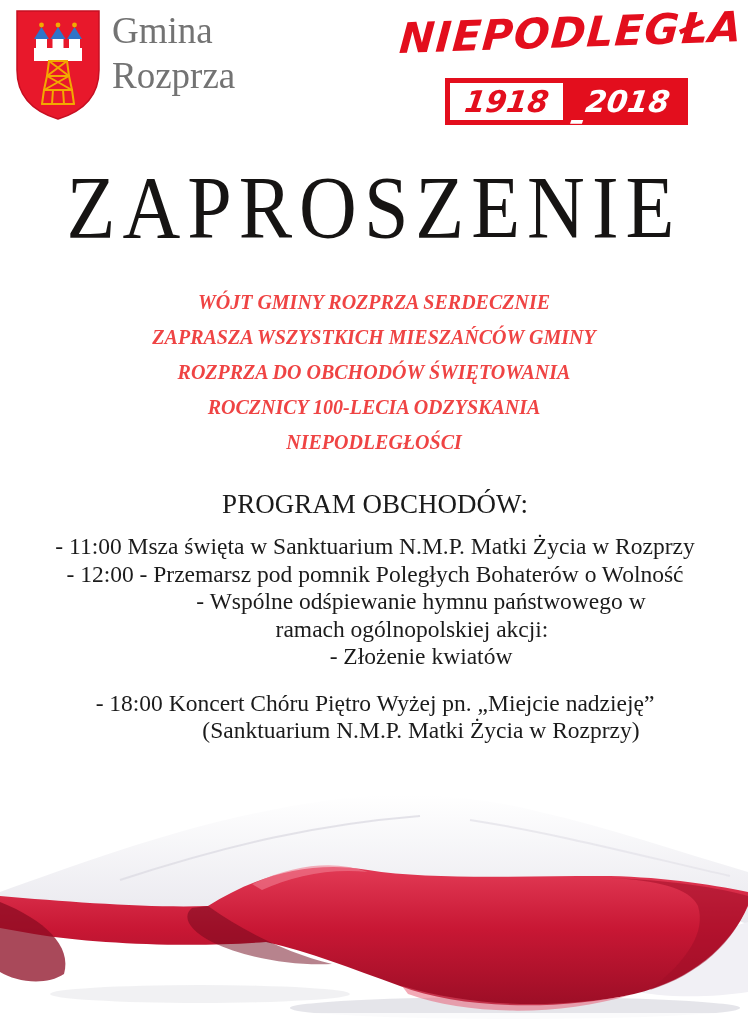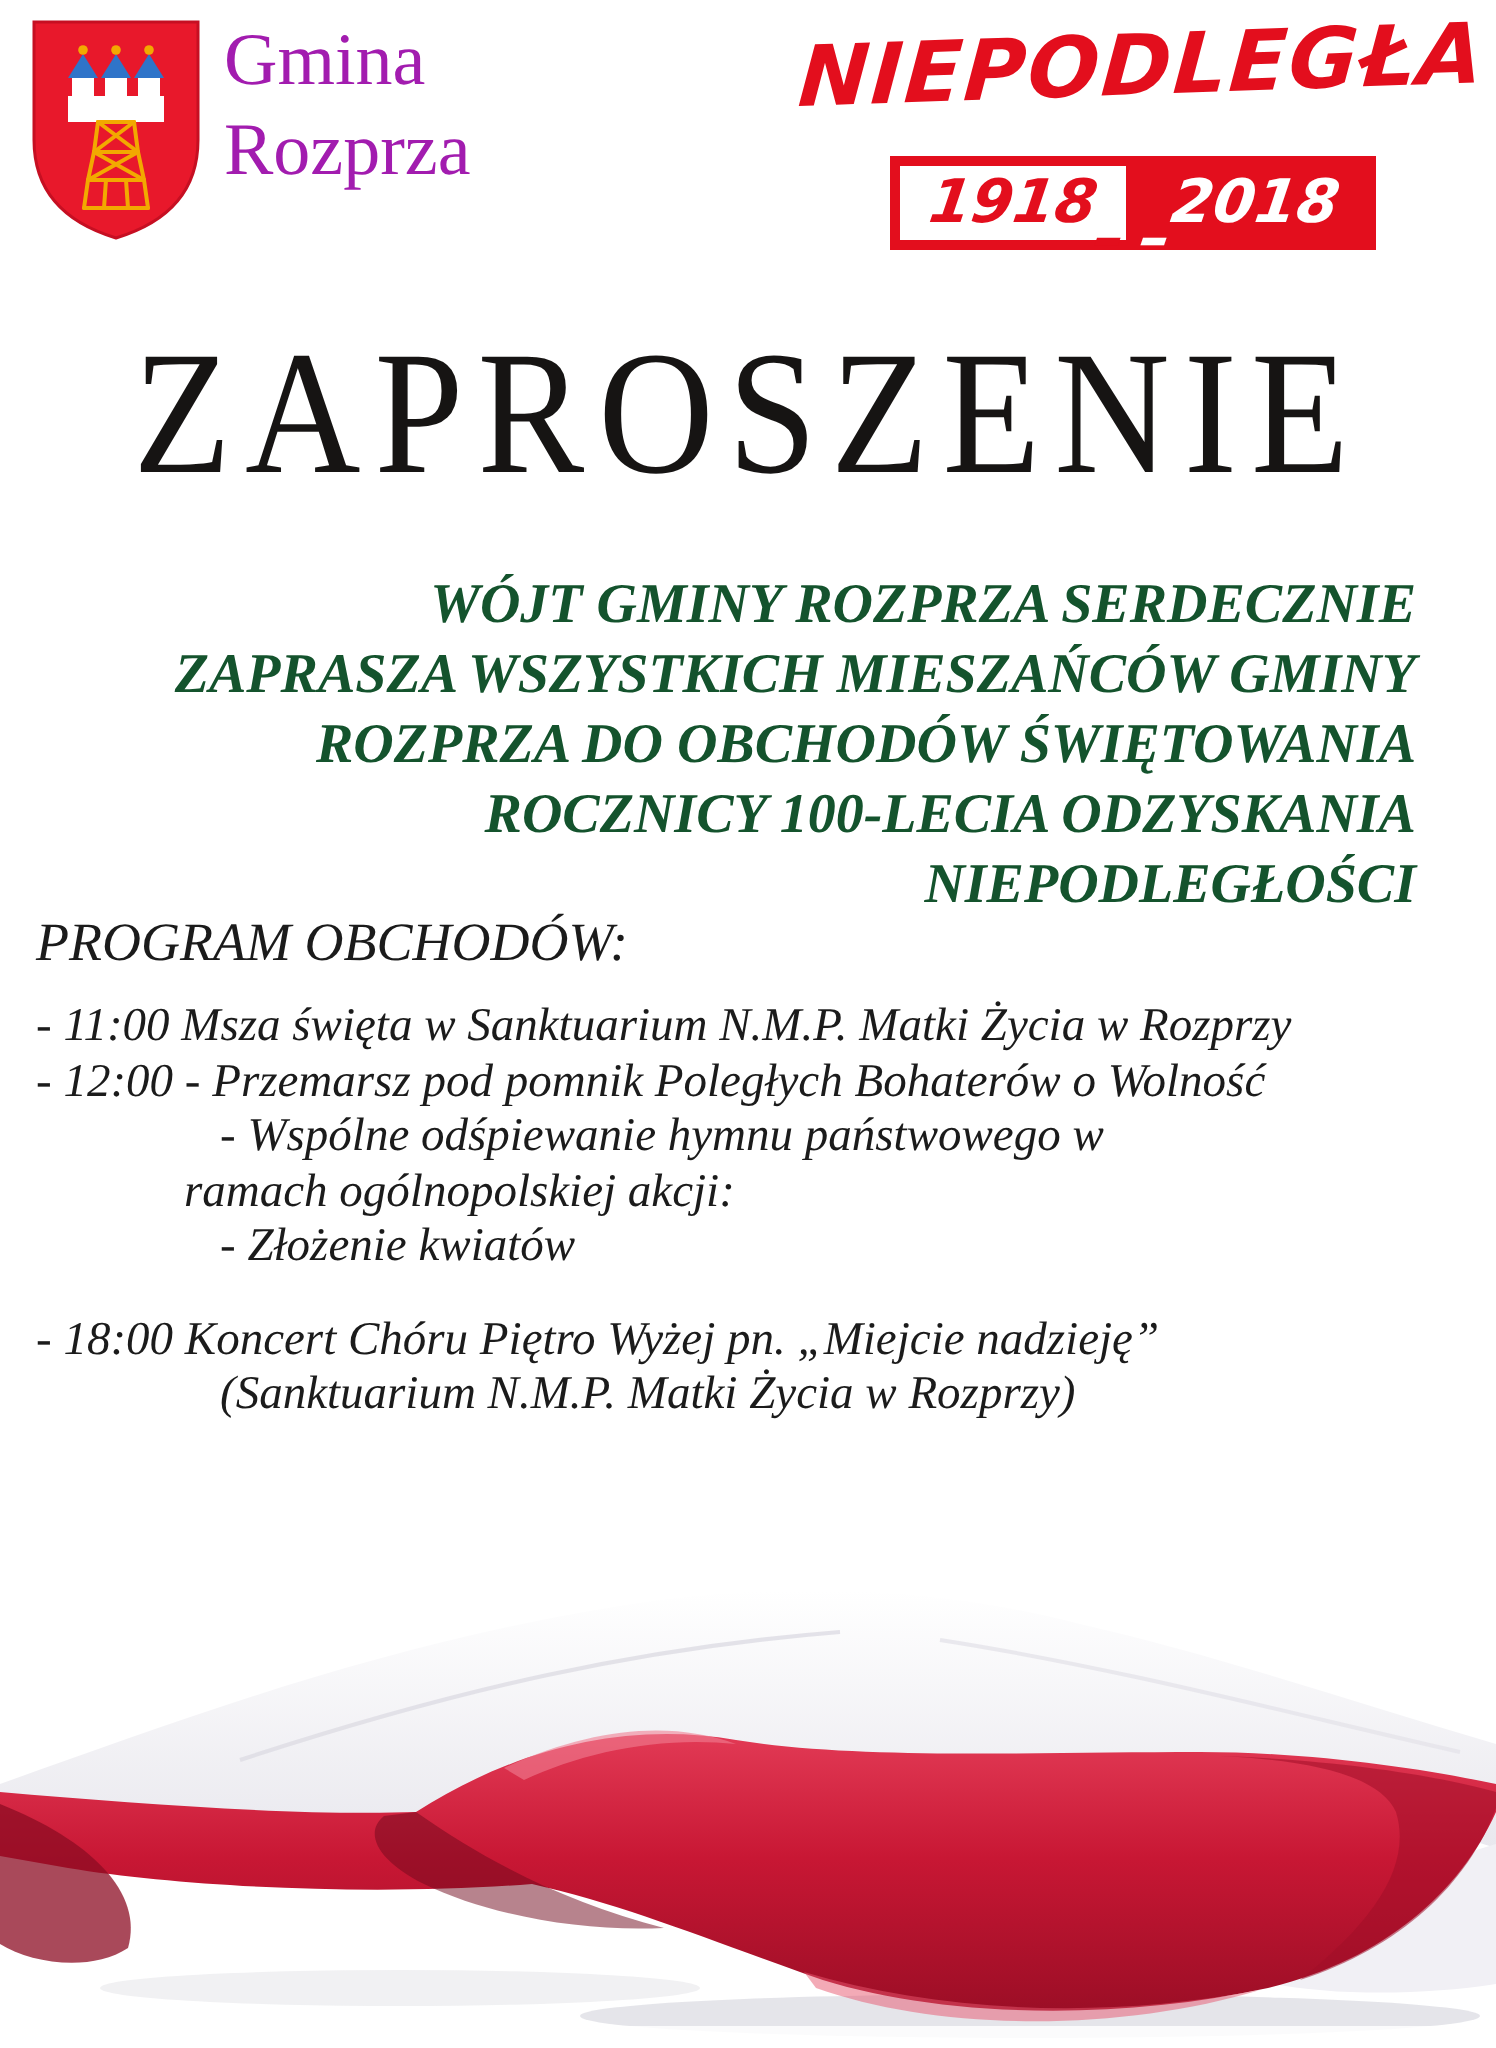--- a/index.html
+++ b/index.html
@@ -5,21 +5,21 @@
   html,body{margin:0;padding:0;background:#ffffff;}
   .page{
     position:relative;width:748px;height:1024px;background:#ffffff;
     overflow:hidden;font-family:"Liberation Serif",serif;
   }
 
   
   .crest{position:absolute;left:13px;top:8px;}
   .gmina-name{
     position:absolute;left:112px;top:8px;
-    font-size:37px;line-height:45px;color:#a21caf;
+    font-size:37px;line-height:45px;color:#737373;
     font-family:"Liberation Serif",serif;
   }
   .niepodlegla{
     position:absolute;left:400px;top:8px;width:320px;text-align:center;
     color:#e30e1d;
   }
   .niepodlegla-word{
     font-family:"DejaVu Sans",sans-serif;font-style:italic;font-weight:bold;
     font-size:42px;letter-spacing:1px;white-space:nowrap;
     transform:skewX(-6deg) rotate(-2deg);display:inline-block;
@@ -43,29 +43,29 @@
   
   .poster-title{
     position:absolute;top:158px;left:0;width:748px;text-align:center;
     font-family:"Liberation Serif",serif;font-size:80px;font-weight:400;
     letter-spacing:7px;color:#161413;transform:scaleY(1.1);transform-origin:top center;
     white-space:nowrap;
   }
 
   
   .invitation{
-    position:absolute;top:285px;left:40px;width:668px;text-align:right;
-    font-weight:bold;font-style:italic;font-size:28px;line-height:35px;
-    color:#14532d;
+    position:absolute;top:285px;left:40px;width:668px;text-align:center;
+    font-weight:bold;font-style:italic;font-size:20px;line-height:35px;
+    color:#ef4444;
   }
 
   
   .program{
-    position:absolute;left:18px;top:456px;width:714px;
-    font-style:italic;color:#1b1b1b;
+    position:absolute;left:18px;top:489px;width:714px;
+    color:#1b1b1b;text-align:center;
   }
   .program-heading{font-size:27px;line-height:30px;margin-bottom:14px;}
   .program-item{font-size:23.5px;line-height:27.5px;white-space:nowrap;}
   .ind-a{margin-left:92px;}
   .ind-b{margin-left:74px;}
   .ind-c{margin-left:142px;}
   .ind-d{margin-left:92px;}
   .gap-top{margin-top:19px;}
 
   

